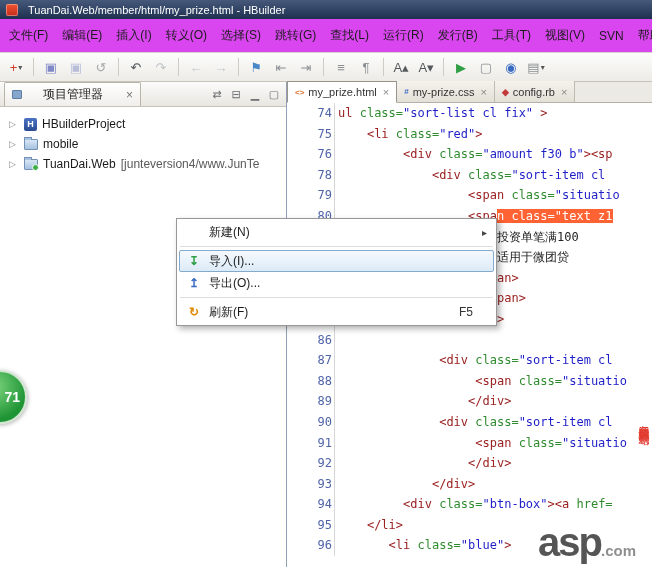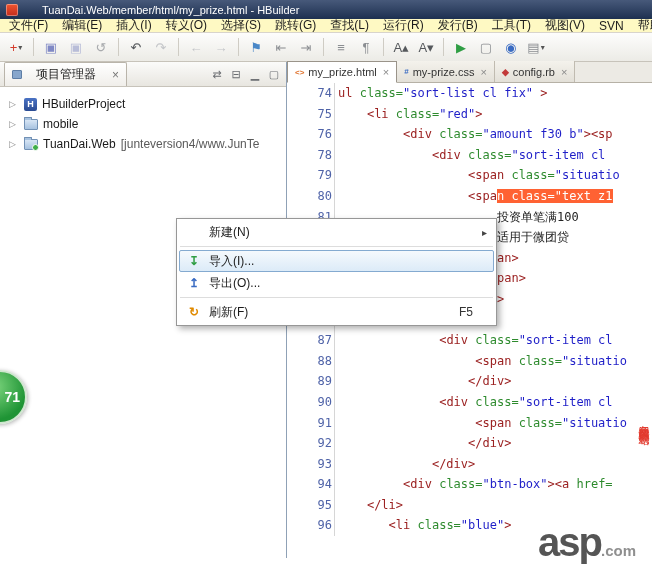--- a/index.html
+++ b/index.html
@@ -1,33 +1,33 @@
 <!DOCTYPE html>
 <html><head>
 <meta charset="utf-8">
 <style>
   *{margin:0;padding:0;box-sizing:border-box}
   html,body{width:652px;height:567px;overflow:hidden}
   body{position:relative;font-family:"Liberation Sans",sans-serif;background:#fff;font-size:12px}
 
-  .titlebar{height:19px;background:linear-gradient(#47597a,#1d3050);display:flex;align-items:center;gap:24px;padding:0 6px;color:#fff;font-size:11px;white-space:nowrap}
+  .titlebar{height:19px;background:linear-gradient(#47597a,#1d3050);display:flex;align-items:center;gap:10px;padding:0 6px;color:#fff;font-size:11px;white-space:nowrap}
   .appicon{width:12px;height:12px;border-radius:2px;background:linear-gradient(#f0552f,#c22c1d);box-shadow:inset 0 0 0 1px rgba(255,255,255,.35);flex:none}
 
-  .menubar{height:14px;background:#fef9c3;border-bottom:1px solid #d8d4cc;display:flex;align-items:center;padding:0 2px;white-space:nowrap}
+  .menubar{height:34px;background:#d946ef;border-bottom:1px solid #d8d4cc;display:flex;align-items:center;padding:0 2px;white-space:nowrap}
   .mi{padding:3px 7px;color:#1c1c1c}
 
   .toolbar{height:29px;background:linear-gradient(#fdfdfc,#ecebe6);border-bottom:1px solid #c7c3ba;display:flex;align-items:center;padding:0 4px;gap:1px;white-space:nowrap}
   .tool{min-width:24px;height:23px;display:inline-flex;align-items:center;justify-content:center;font-size:13px;border-radius:3px}
   .tool .caret{font-size:8px;color:#555;margin-left:1px}
   .tsep{width:1px;height:18px;background:#cfccc4;margin:0 4px;display:inline-block}
 
   .main{display:flex;height:496px}
   .ppanel{width:287px;flex:none;border-right:1px solid #8fa1b6;display:flex;flex-direction:column;background:#fff}
   .phead{height:25px;background:linear-gradient(#fbfbfa,#e8e6e0);border-bottom:1px solid #c7c3ba;display:flex;align-items:flex-end;padding:0 4px}
-  .ptab{display:flex;align-items:center;gap:14px;background:linear-gradient(#fff,#f0eeea);border:1px solid #b9b4aa;border-bottom:none;border-radius:2px 2px 0 0;padding:3px 7px;font-size:12px;color:#222}
+  .ptab{display:flex;align-items:center;gap:21px;background:linear-gradient(#fff,#f0eeea);border:1px solid #b9b4aa;border-bottom:none;border-radius:2px 2px 0 0;padding:3px 7px;font-size:12px;color:#222}
   .pticon{width:10px;height:9px;background:#87a6cc;border:1px solid #5e7ea6;border-radius:1px;display:inline-block}
   .pclose{color:#777;font-size:12px;line-height:10px;margin-left:2px}
   .phicons{margin-left:auto;align-self:center;display:flex;gap:3px}
   .phicon{color:#6b6e72;font-size:11px;width:16px;text-align:center}
 
   .tree{padding-top:7px}
   .trow{height:20px;display:flex;align-items:center;padding-left:9px;gap:5px;font-size:12px;color:#1a1a1a;white-space:nowrap;overflow:hidden}
   .twisty{color:#8a8a8a;font-size:9px;width:10px;flex:none}
   .ticon{flex:none;display:inline-flex;align-items:center;justify-content:center}
   .ticon.hbuilder-project{width:13px;height:13px;background:linear-gradient(#4a72c4,#2a4b92);border-radius:2px;color:#fff;font-size:9px;font-weight:bold}

